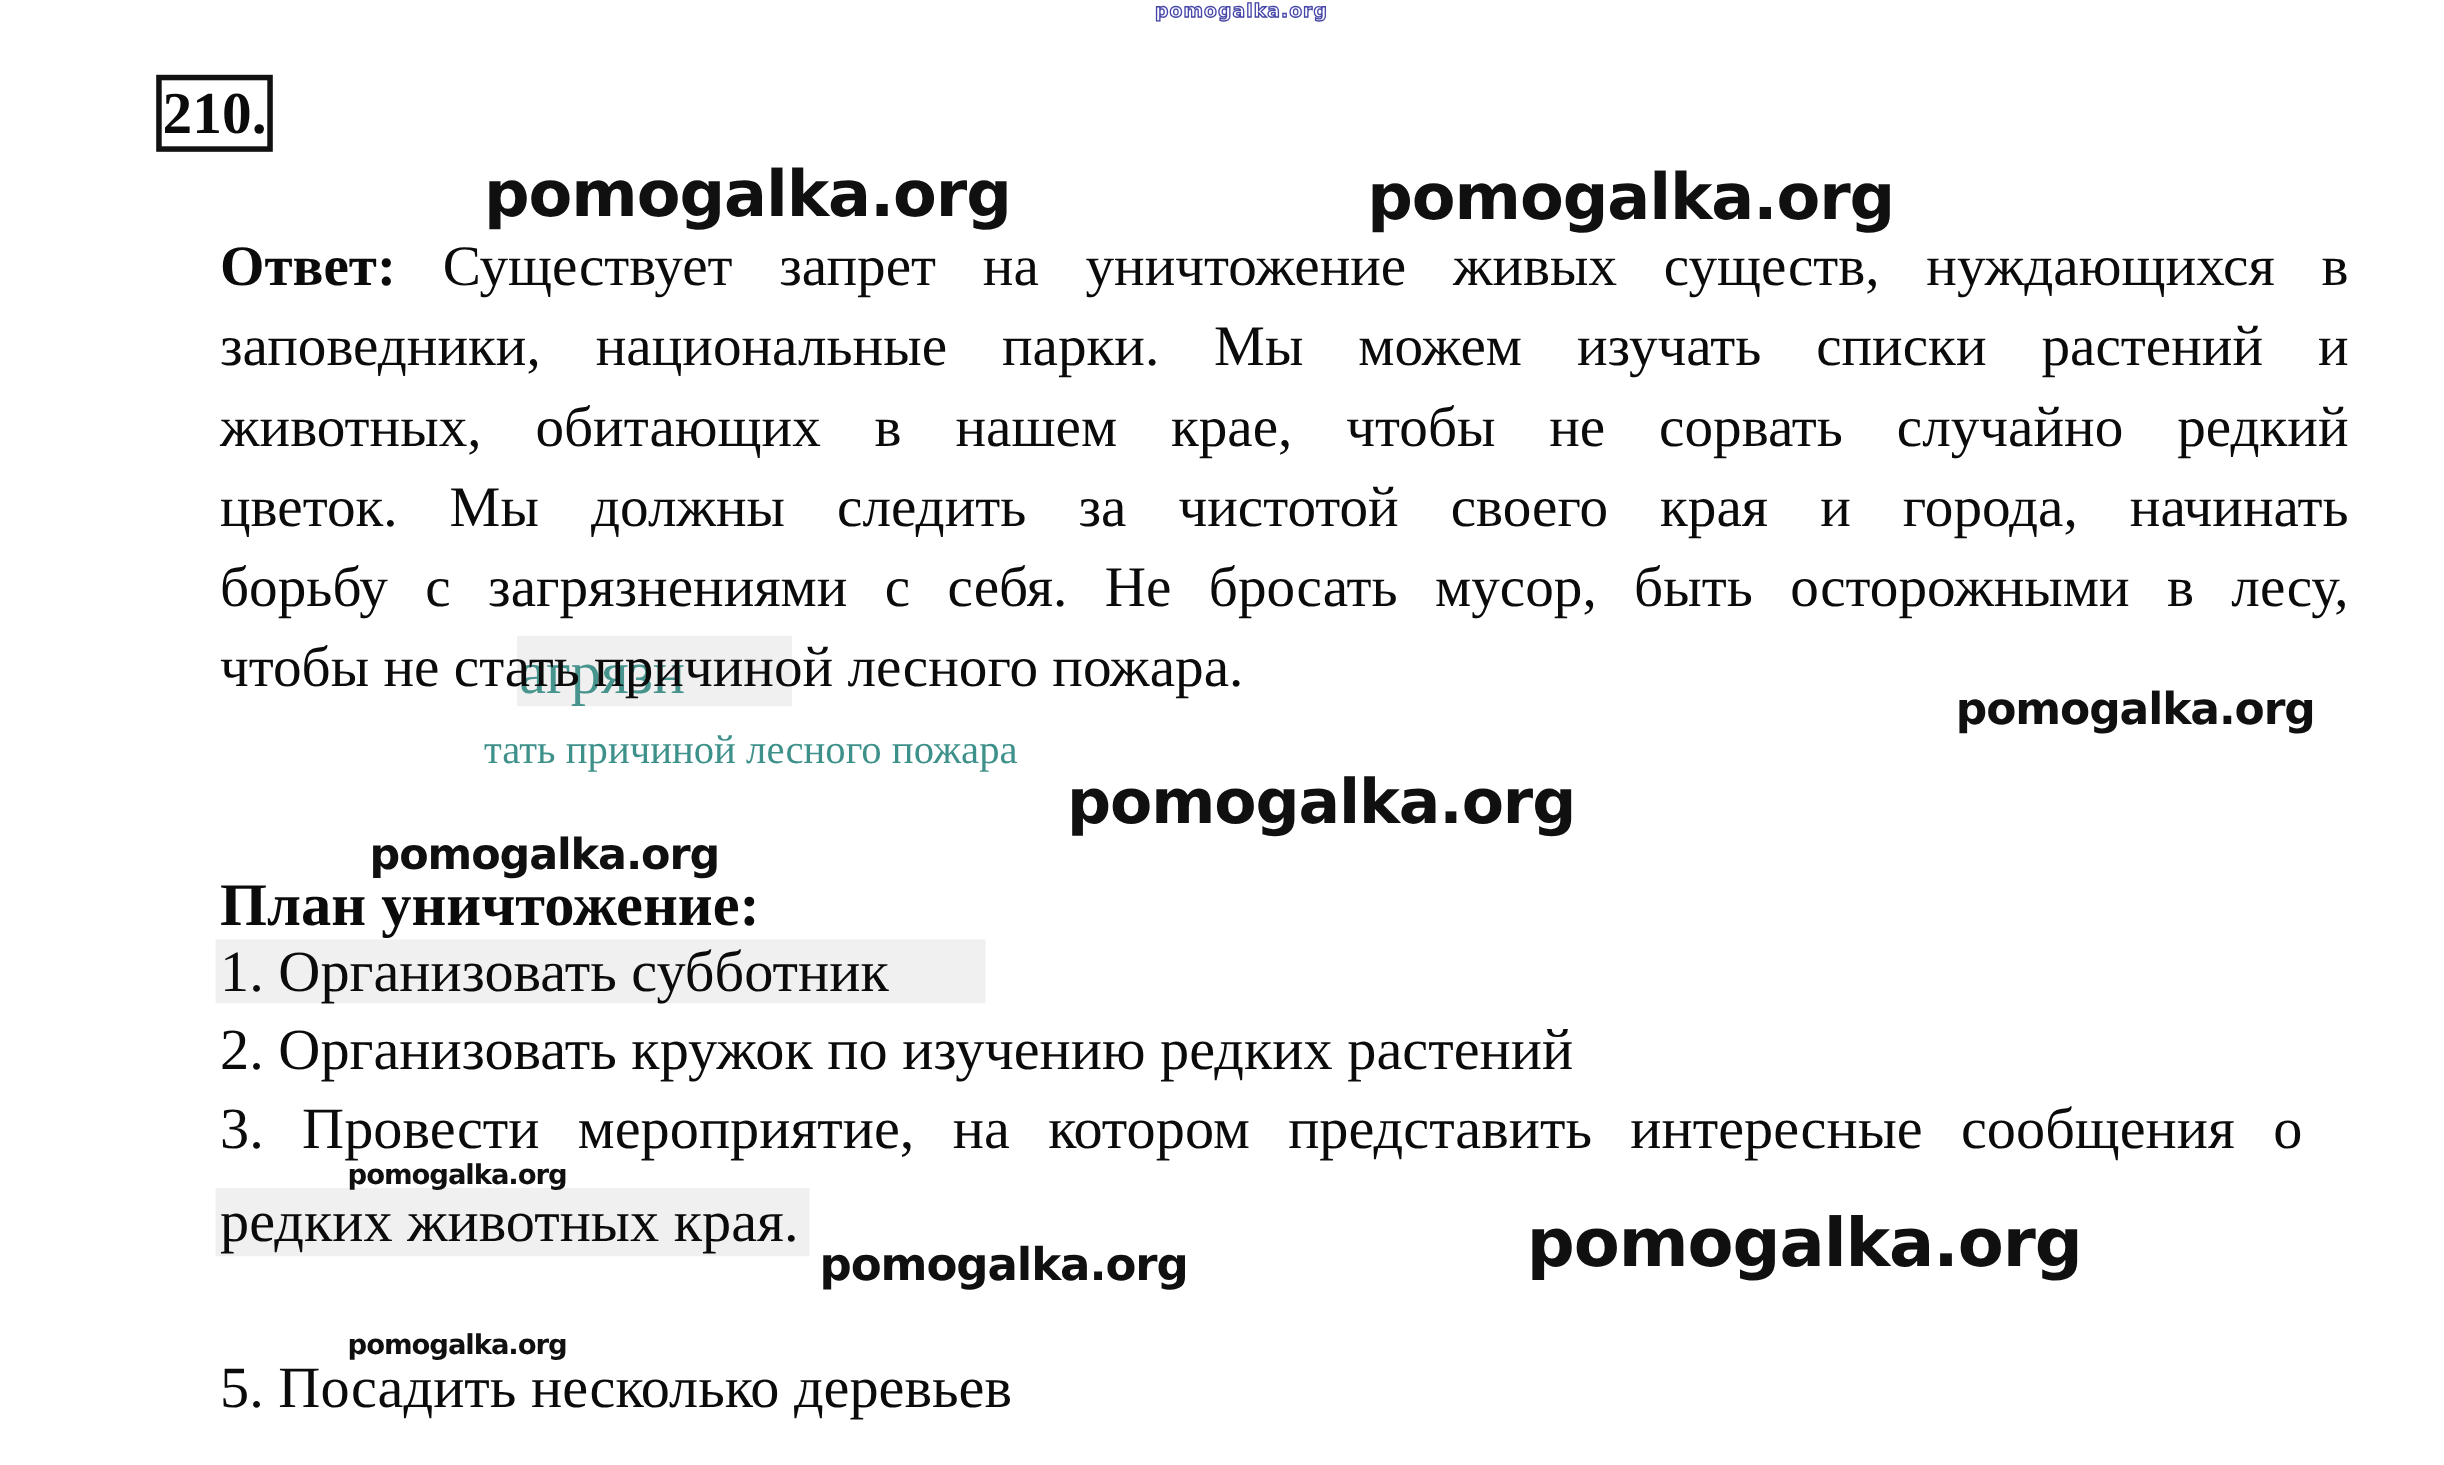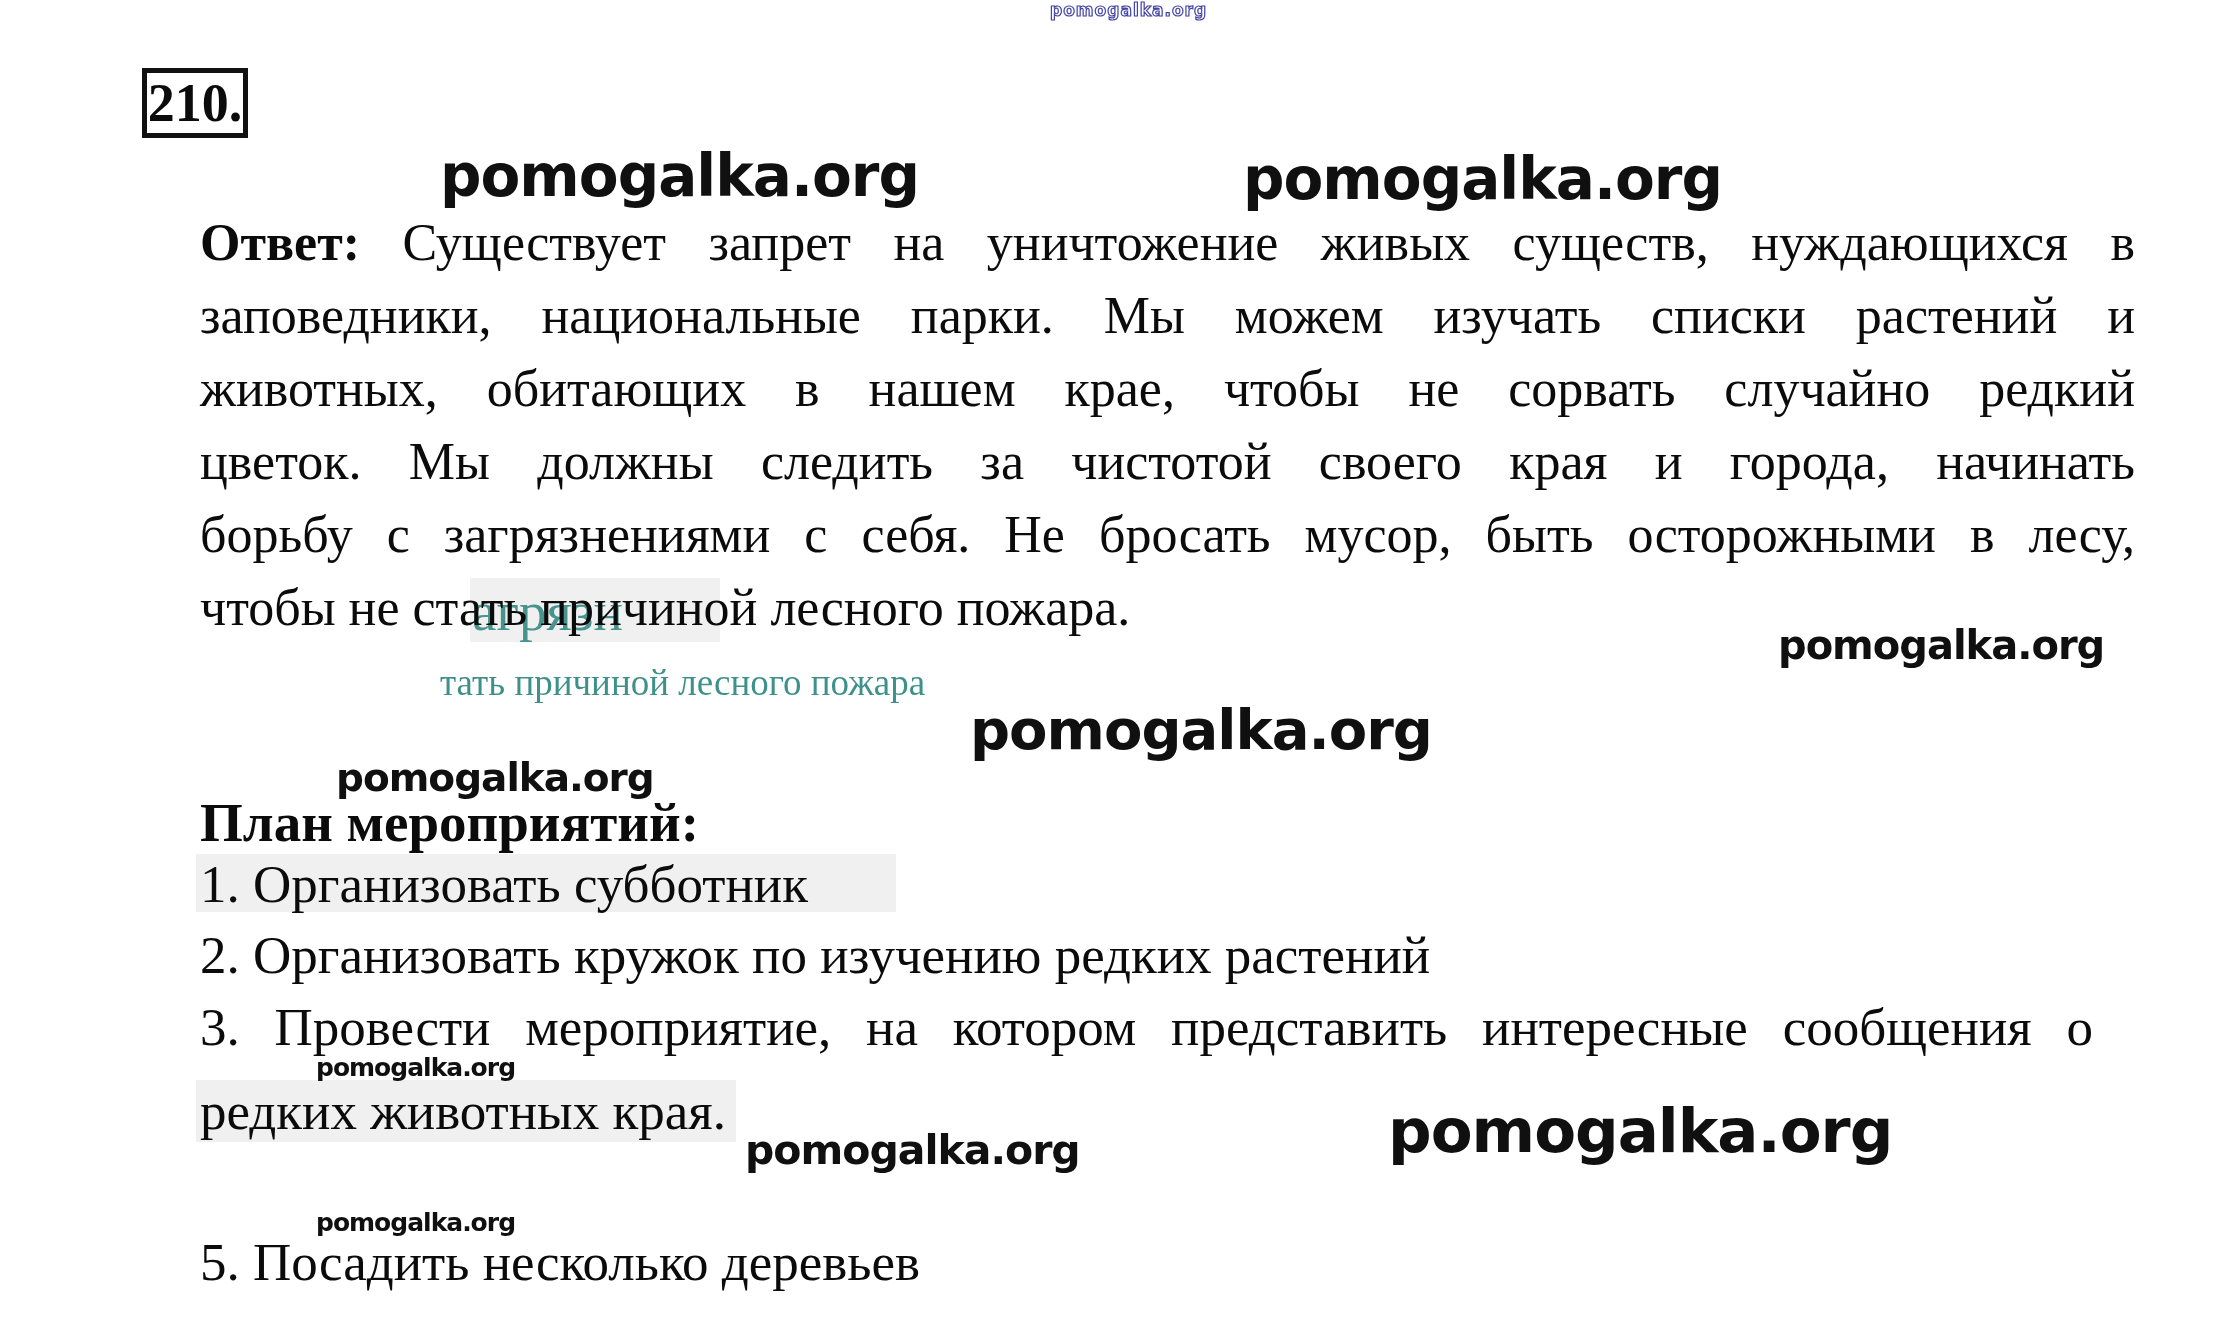--- a/index.html
+++ b/index.html
@@ -94,21 +94,21 @@
     <div class="bline">животных, обитающих в нашем крае, чтобы не сорвать случайно редкий</div>
     <div class="bline">цветок. Мы должны следить за чистотой своего края и города, начинать</div>
     <div class="bline">борьбу с загрязнениями с себя. Не бросать мусор, быть осторожными в лесу,</div>
     <div class="bline last">чтобы не стать причиной лесного пожара.</div>
   </div>
 
   <div class="wm" style="left:1778px;top:625px;font-size:40px;">pomogalka.org</div>
   <div class="wm" style="left:970px;top:702px;font-size:56px;">pomogalka.org</div>
   <div class="wm" style="left:336px;top:758px;font-size:39px;">pomogalka.org</div>
 
-  <div class="plan-title">План мероприятий:</div>
+  <div class="plan-title">План уничтожение:</div>
 
   <div class="plan-line" style="top:855px;">1. Организовать субботник</div>
   <div class="plan-line" style="top:926px;">2. Организовать кружок по изучению редких растений</div>
   <div class="plan-line justified" style="top:998px;">3. Провести мероприятие, на котором представить интересные сообщения о</div>
   <div class="plan-line" style="top:1082px;">редких животных края.</div>
   <div class="plan-line" style="top:1233px;">5. Посадить несколько деревьев</div>
 
   <div class="wm" style="left:316px;top:1055px;font-size:25px;">pomogalka.org</div>
   <div class="wm" style="left:745px;top:1130px;font-size:41px;">pomogalka.org</div>
   <div class="wm" style="left:1388px;top:1100px;font-size:61px;">pomogalka.org</div>

